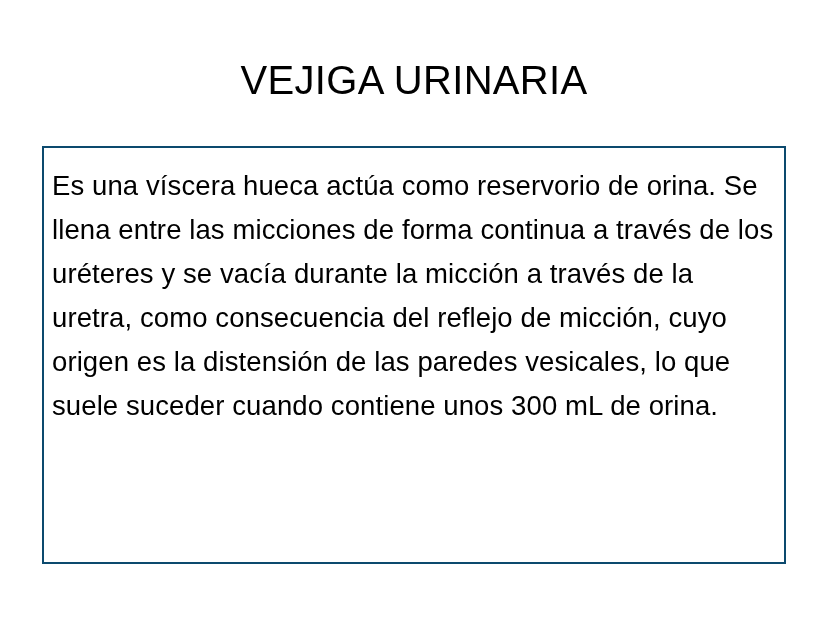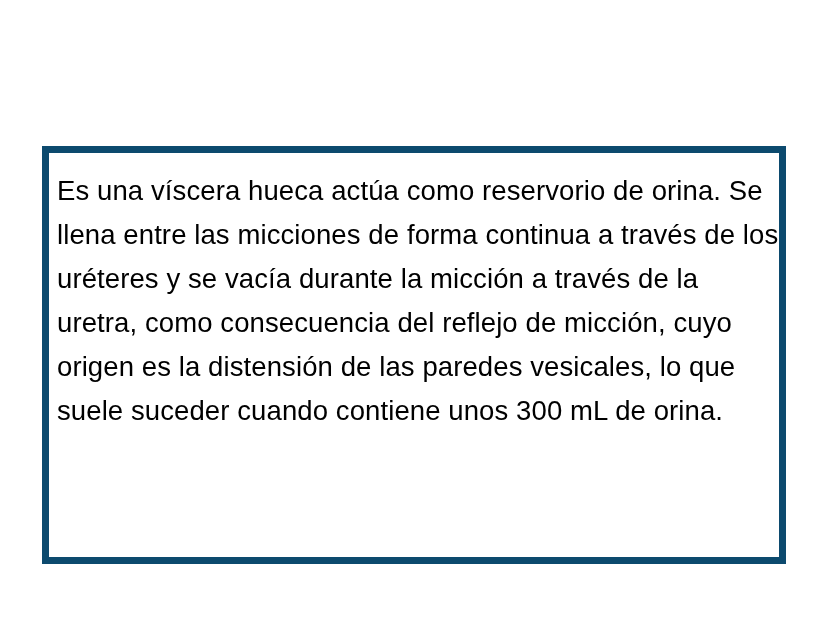--- a/index.html
+++ b/index.html
@@ -32,39 +32,40 @@
     line-height: 1.2;
     letter-spacing: 0.3px;
     color: #000000;
   }
   .body-box {
     position: absolute;
     top: 146px;
     left: 42px;
     width: 744px;
     height: 418px;
-    border: 7px solid #0c4a6e;
+    border: 2px solid #0c4a6e;
     box-sizing: border-box;
     background: #ffffff;
   }
   .body-text {
     position: absolute;
     top: 16px;
     left: 8px;
     width: 726px;
     font-size: 27.5px;
     line-height: 44px;
     color: #000000;
     letter-spacing: 0.1px;
     white-space: pre-wrap;
   }
 </style>
 </head>
 <body>
 
 <div class="slide">
 
+  <div class="slide-title">VEJIGA URINARIA</div>
 
   <div class="body-box">
     <div class="body-text">Es una víscera hueca actúa como reservorio de orina. Se llena entre las micciones de forma continua a través de los uréteres y se vacía durante la micción a través de la uretra, como consecuencia del reflejo de micción, cuyo origen es la distensión de las paredes vesicales, lo que suele suceder cuando contiene unos 300 mL de orina.</div>
   </div>
 
 </div>
 
 </body></html>

